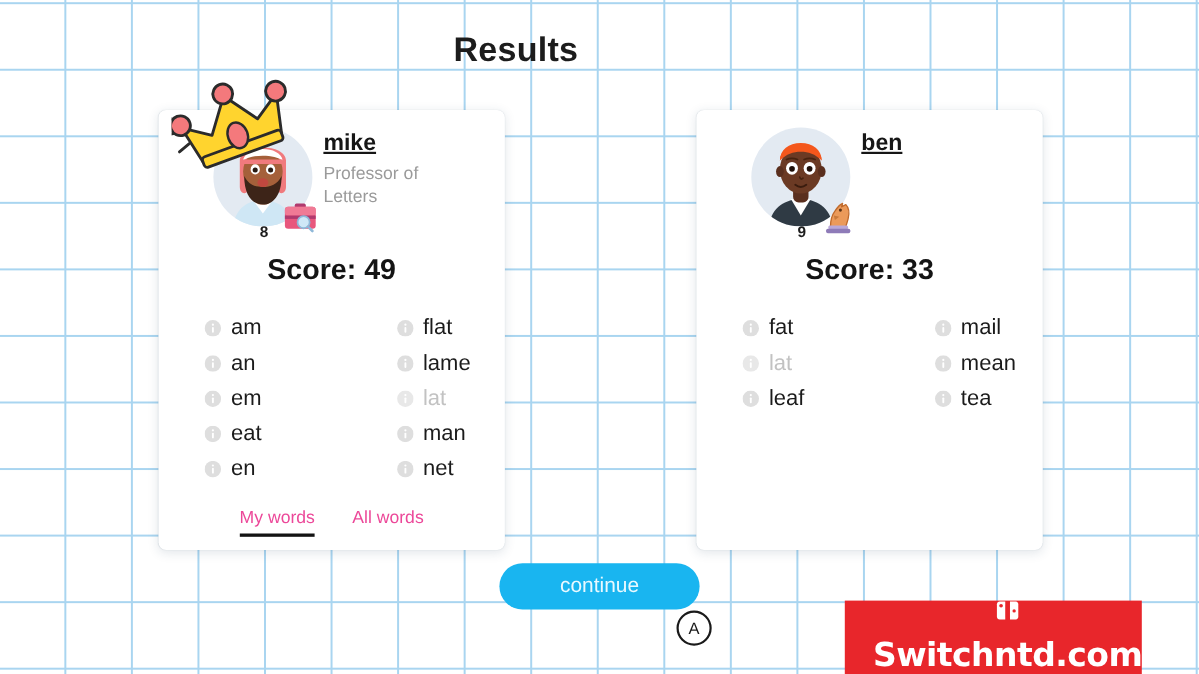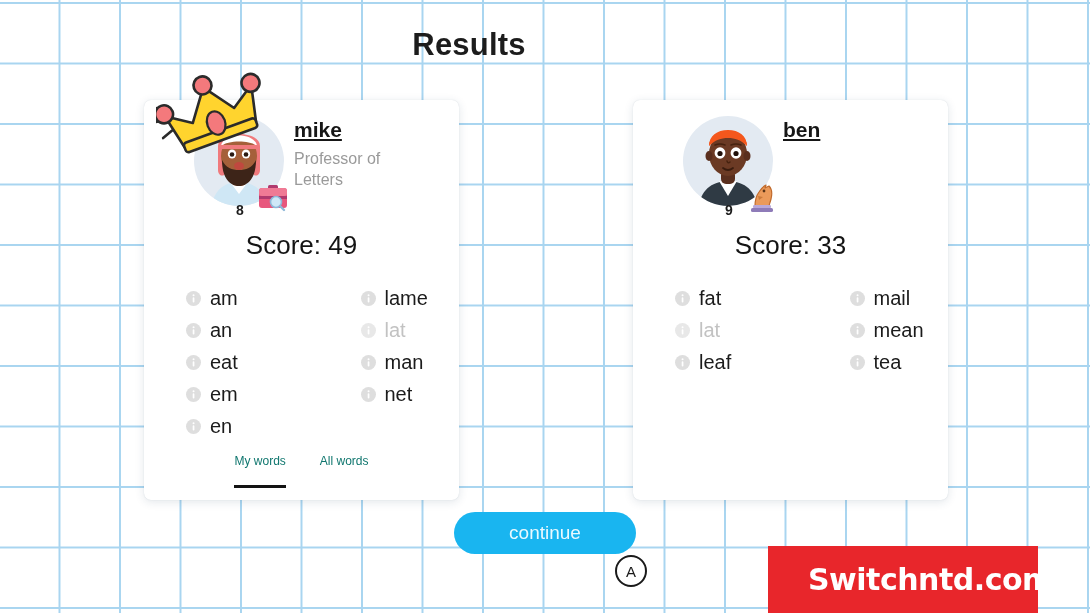--- a/index.html
+++ b/index.html
@@ -124,21 +124,21 @@
     line-height: 1.32;
   }
 
   .score-line {
     position: absolute;
     top: 130px;
     left: 0;
     width: 100%;
     text-align: center;
     font-size: 26px;
-    font-weight: normal;
+    font-weight: bold;
     color: #141414;
   }
 
   
   .words-area {
     position: absolute;
     top: 182px;
     left: 0;
     width: 100%;
     height: 168px;
@@ -172,23 +172,23 @@
   .tabs {
     position: absolute;
     bottom: 12px;
     left: 0;
     width: 100%;
     display: flex;
     justify-content: center;
     gap: 34px;
   }
   .tab {
-    font-size: 12px;
-    color: #0f766e;
-    padding-bottom: 17px;
+    font-size: 16px;
+    color: #ec4899;
+    padding-bottom: 5px;
   }
   .tab.active { border-bottom: 3px solid #131313; }
 
   
   #continue-button {
     position: absolute;
     left: 454px;
     top: 512px;
     width: 182px;
     height: 42px;
@@ -222,20 +222,21 @@
     left: 768px;
     top: 546px;
     width: 270px;
     height: 67px;
     background: #e8262b;
     display: flex;
     align-items: center;
     padding-left: 26px;
     box-sizing: border-box;
     gap: 14px;
+    flex-direction: column;
   }
   #watermark-text {
     color: #ffffff;
     font-size: 30px;
     font-weight: bold;
     font-family: "DejaVu Sans", sans-serif;
     letter-spacing: -0.5px;
   }
 </style>
 </head>
@@ -336,41 +337,49 @@
                 <circle cx="7.55" cy="4.2" r="1" fill="#ffffff"></circle>
               </svg>
             <span class="word-text">an</span>
           </div>
           <div class="word-row">
             <svg class="info-icon" viewBox="0 0 15 15">
                 <circle cx="7.5" cy="7.5" r="7.5" fill="#dedede"></circle>
                 <rect x="6.7" y="6.3" width="1.7" height="5.2" rx="0.8" fill="#ffffff"></rect>
                 <circle cx="7.55" cy="4.2" r="1" fill="#ffffff"></circle>
               </svg>
+            <span class="word-text">em</span>
+          </div>
+          <div class="word-row">
+            <svg class="info-icon" viewBox="0 0 15 15">
+                <circle cx="7.5" cy="7.5" r="7.5" fill="#dedede"></circle>
+                <rect x="6.7" y="6.3" width="1.7" height="5.2" rx="0.8" fill="#ffffff"></rect>
+                <circle cx="7.55" cy="4.2" r="1" fill="#ffffff"></circle>
+              </svg>
             <span class="word-text">eat</span>
           </div>
           <div class="word-row">
             <svg class="info-icon" viewBox="0 0 15 15">
                 <circle cx="7.5" cy="7.5" r="7.5" fill="#dedede"></circle>
                 <rect x="6.7" y="6.3" width="1.7" height="5.2" rx="0.8" fill="#ffffff"></rect>
                 <circle cx="7.55" cy="4.2" r="1" fill="#ffffff"></circle>
               </svg>
-            <span class="word-text">em</span>
-          </div>
-          <div class="word-row">
-            <svg class="info-icon" viewBox="0 0 15 15">
-                <circle cx="7.5" cy="7.5" r="7.5" fill="#dedede"></circle>
-                <rect x="6.7" y="6.3" width="1.7" height="5.2" rx="0.8" fill="#ffffff"></rect>
-                <circle cx="7.55" cy="4.2" r="1" fill="#ffffff"></circle>
-              </svg>
             <span class="word-text">en</span>
           </div>
         </div>
 
         <div class="words-col">
+          <div class="word-row">
+            <svg class="info-icon" viewBox="0 0 15 15">
+                <circle cx="7.5" cy="7.5" r="7.5" fill="#dedede"></circle>
+                <rect x="6.7" y="6.3" width="1.7" height="5.2" rx="0.8" fill="#ffffff"></rect>
+                <circle cx="7.55" cy="4.2" r="1" fill="#ffffff"></circle>
+              </svg>
+            <span class="word-text">flat</span>
+          </div>
           <div class="word-row">
             <svg class="info-icon" viewBox="0 0 15 15">
                 <circle cx="7.5" cy="7.5" r="7.5" fill="#dedede"></circle>
                 <rect x="6.7" y="6.3" width="1.7" height="5.2" rx="0.8" fill="#ffffff"></rect>
                 <circle cx="7.55" cy="4.2" r="1" fill="#ffffff"></circle>
               </svg>
             <span class="word-text">lame</span>
           </div>
           <div class="word-row dim">
             <svg class="info-icon" viewBox="0 0 15 15">

